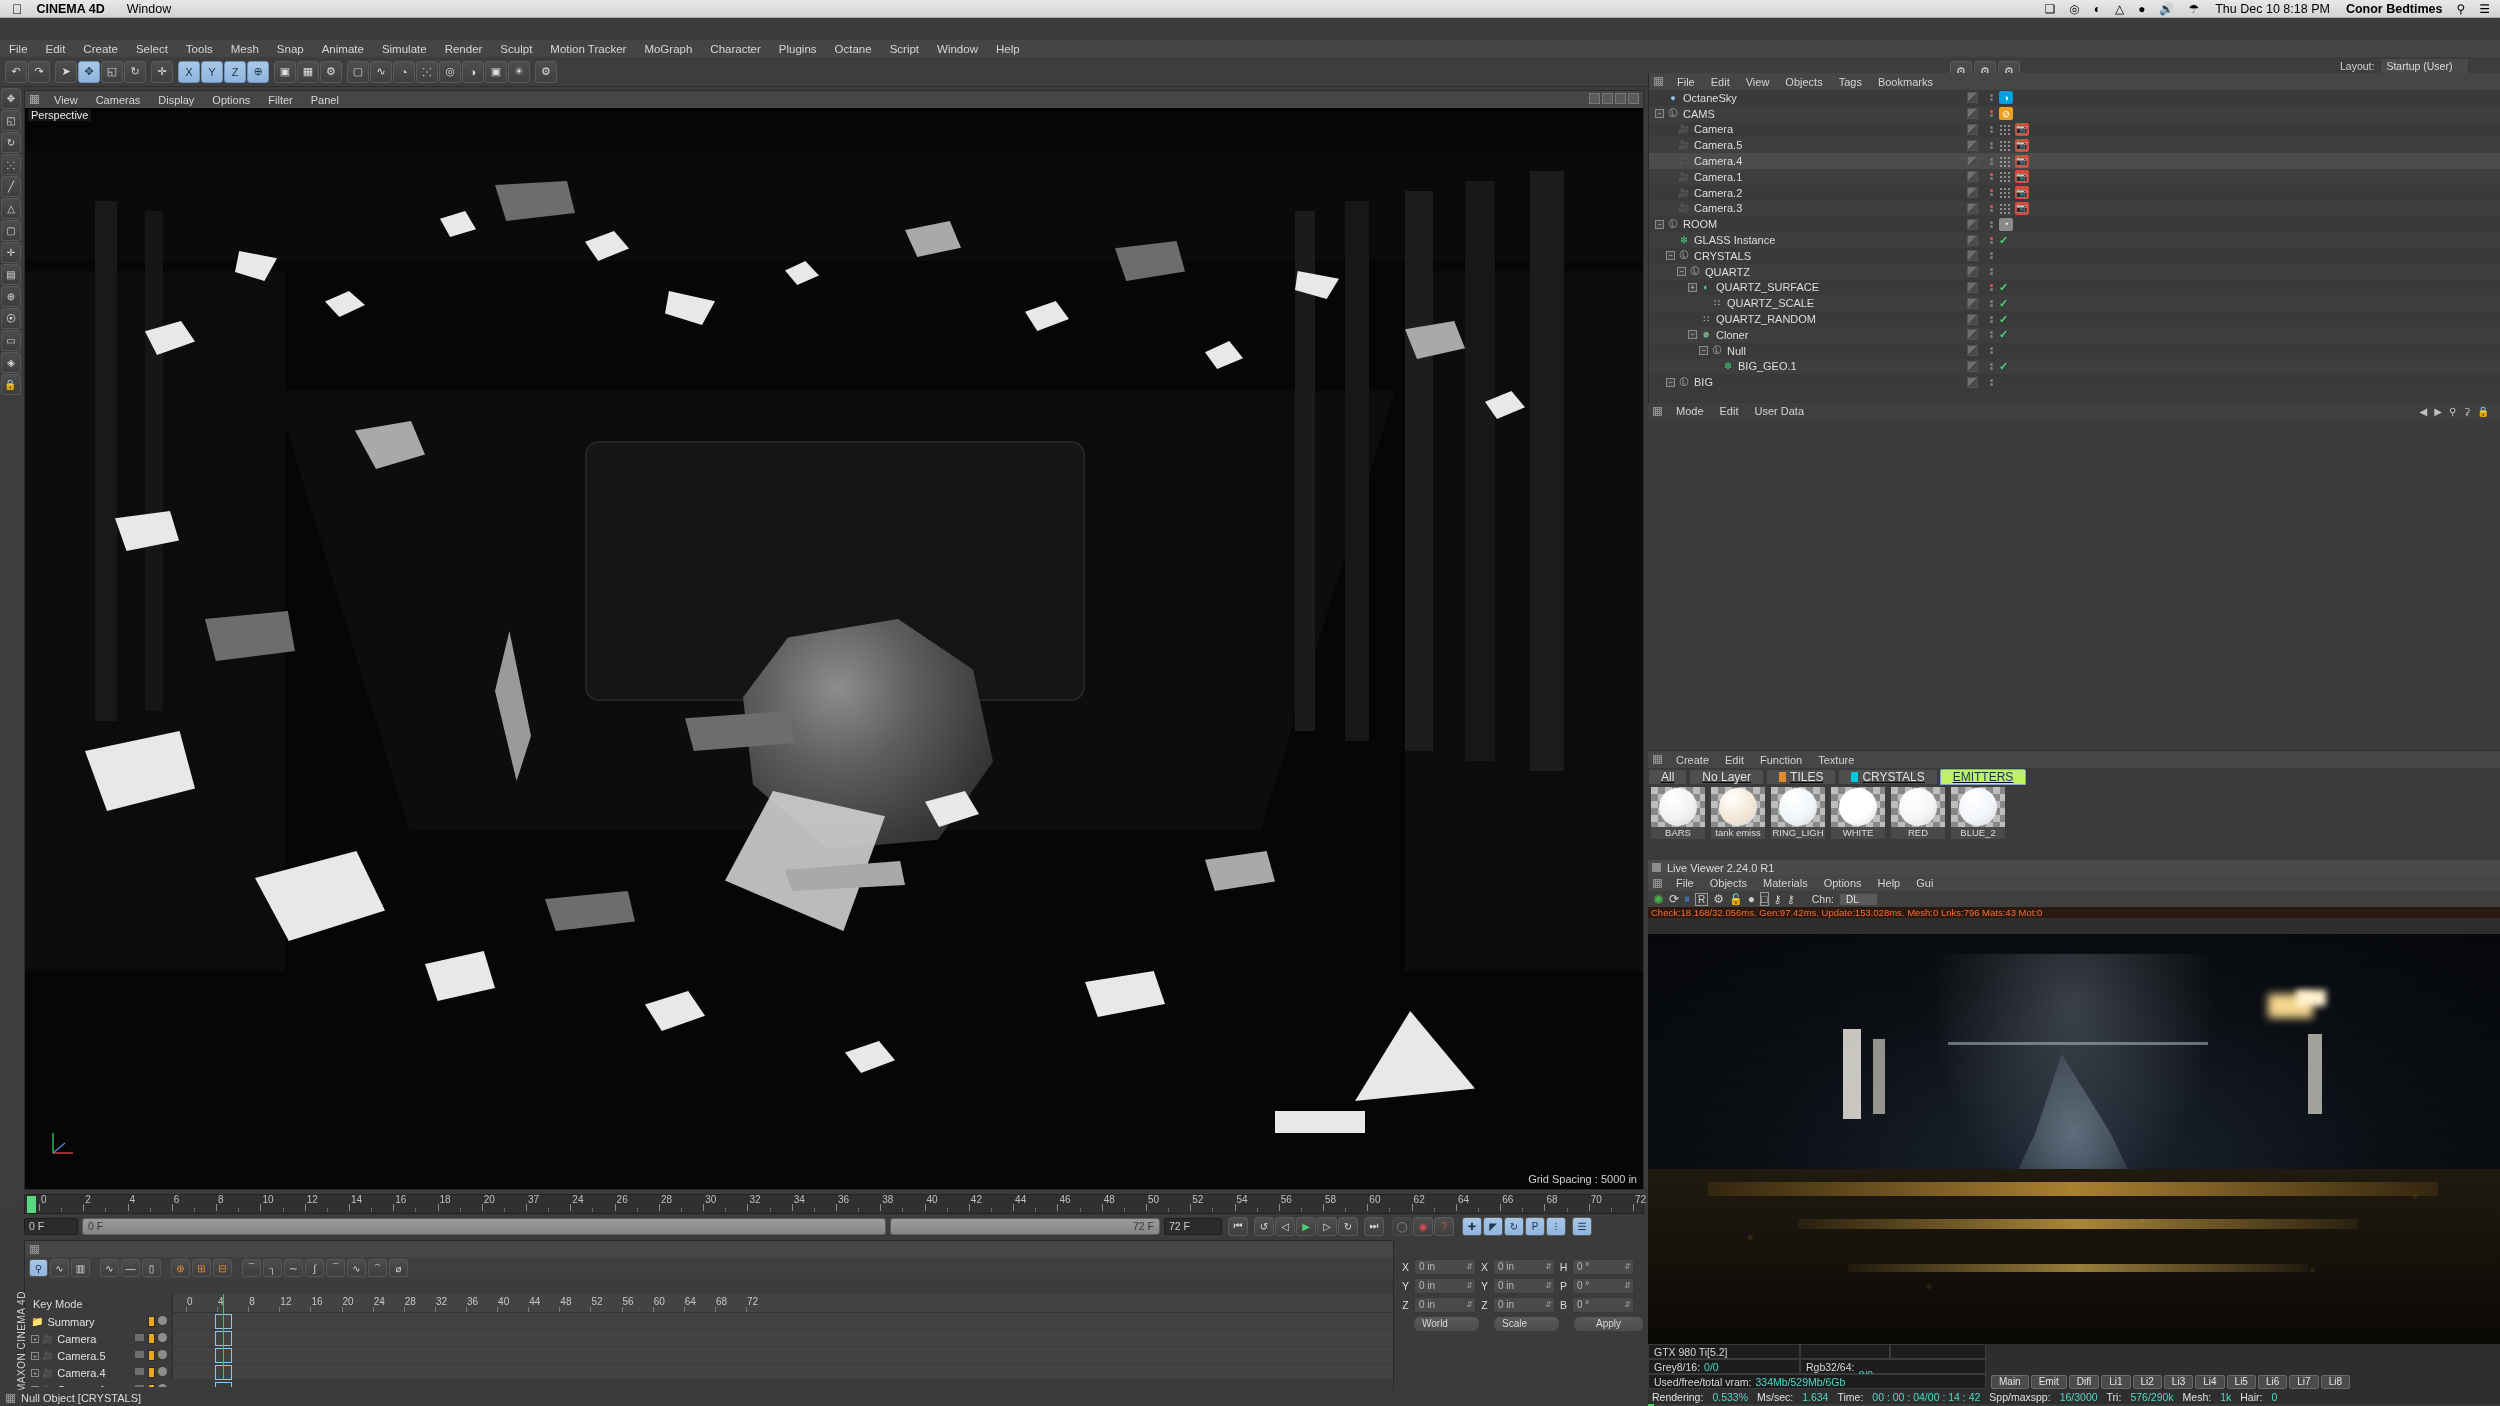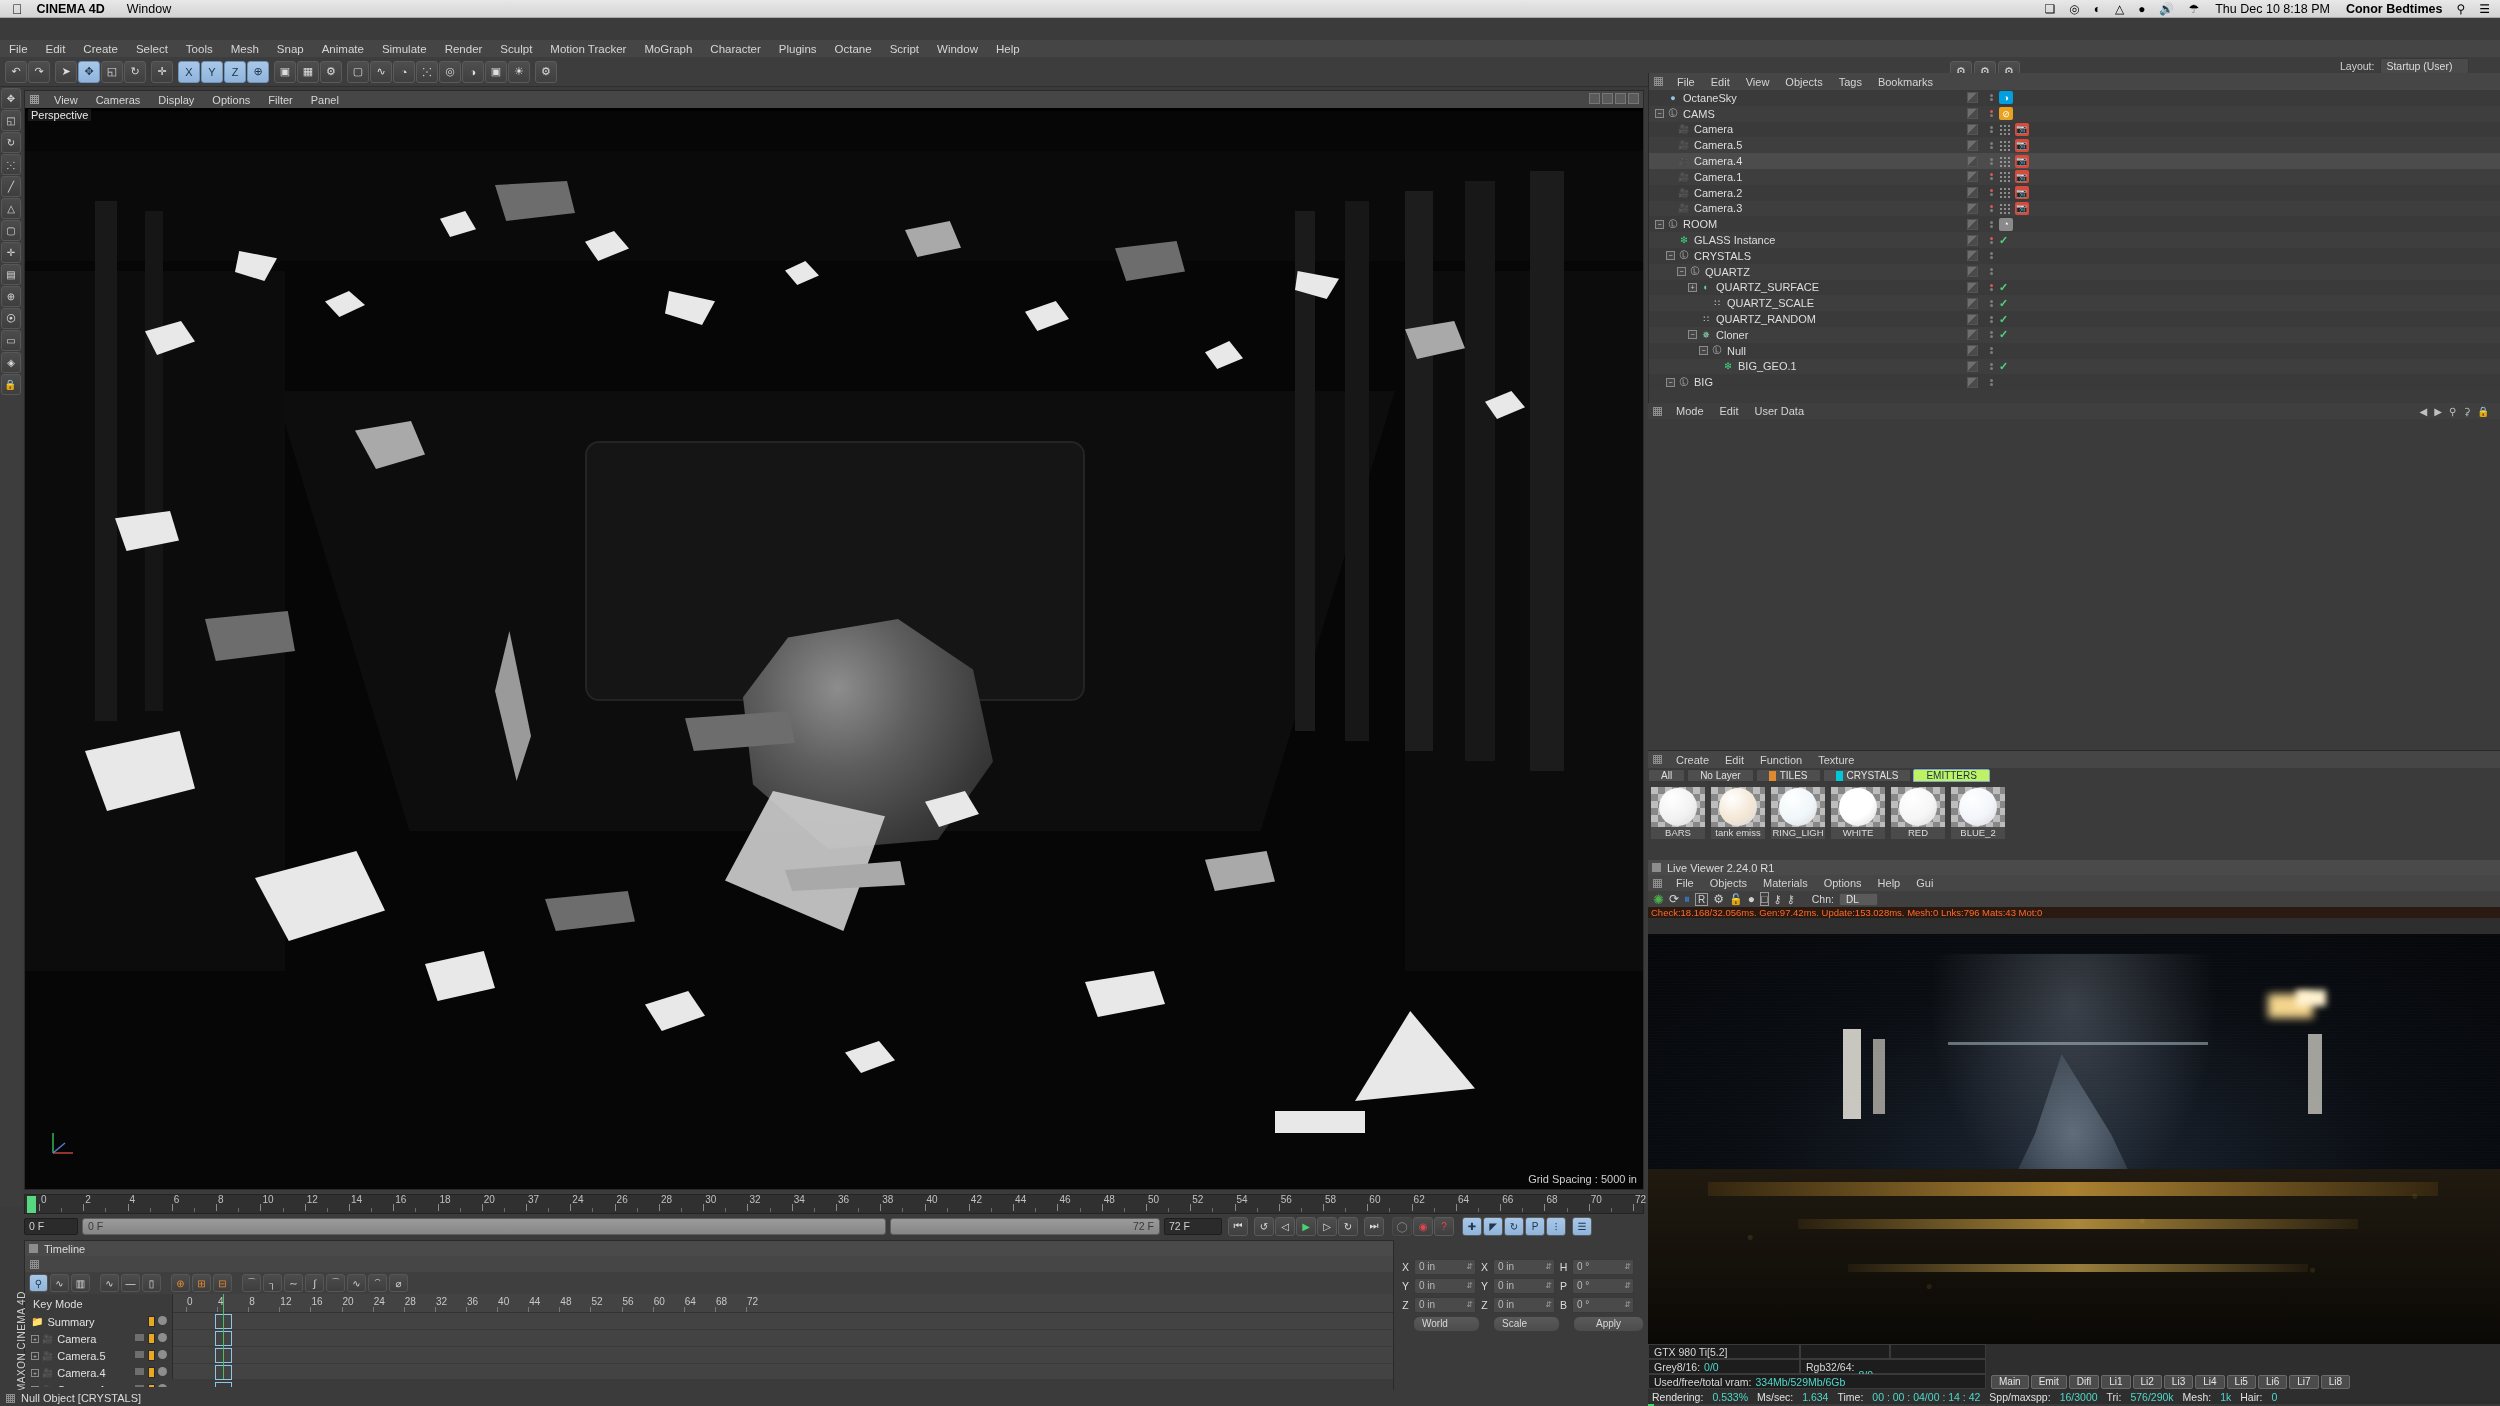--- a/index.html
+++ b/index.html
@@ -184,21 +184,21 @@
   #attrbar .right { margin-left:auto; display:flex; gap:7px; padding-right:10px; color:#c0c0c0; font-size:10px; }
   #attrbody { position:absolute; left:1648px; top:401px; width:852px; height:331px; background:#3b3b3b; }
 
   #matmgr { position:absolute; left:1648px; top:732px; width:852px; height:110px; background:#3b3b3b;
      border-top:1px solid #2a2a2a; }
   #matmenu { height:17px; background:#464646; display:flex; align-items:center; font-size:11px; color:#d4d4d4; }
   #matmenu .gr { width:9px;height:9px;margin:0 6px 0 5px;
      background:repeating-linear-gradient(0deg,#8d8d8d 0 1px,transparent 1px 2px),
                 repeating-linear-gradient(90deg,#8d8d8d 0 1px,transparent 1px 2px); }
   #matmenu .m { padding:0 8px; }
-  #mattabs { height:14px; display:flex; align-items:flex-end; font-size:10px; padding-top:1px; }
+  #mattabs { height:14px; display:flex; align-items:flex-start; font-size:12px; padding-top:1px;text-decoration:underline; }
   #mattabs .tab { background:#4e4e4e; border:1px solid #3a3a3a; color:#e0e0e0; padding:0 12px;
      display:flex; align-items:center; margin-right:2px; border-radius:2px 2px 0 0; }
   #mattabs .tab.active { background:#bef264; color:#153050; border-color:#7fa7cd; }
   #mattabs .tab .swatch { width:7px;height:10px; margin-right:4px; }
   #matswatches { display:flex; padding:5px 3px; gap:6px; }
   .matcell { width:54px; }
   .matthumb { width:54px; height:40px; position:relative; overflow:hidden;
      background:
        linear-gradient(45deg,#888 25%,transparent 25%,transparent 75%,#888 75%),
        linear-gradient(45deg,#888 25%,#bdbdbd 25%,#bdbdbd 75%,#888 75%);
@@ -563,24 +563,20 @@
     <div class="pbtn red">?</div>
     <div class="pbtn sel" style="margin-left:8px;">✚</div>
     <div class="pbtn sel">◤</div>
     <div class="pbtn sel">↻</div>
     <div class="pbtn sel">P</div>
     <div class="pbtn sel">⁝</div>
     <div class="pbtn sel" style="margin-left:6px;">☰</div>
   </div>
 
   <div id="tlpanel">
-    <div class="ptitle">
-      <span style="display:inline-block;width:9px;height:9px;background:#8d8d8d;margin-right:6px;"></span>
-      <span>Timeline</span>
-    </div>
     <div class="pmenu">
       <span style="width:9px;height:9px;margin:0 6px 0 5px;display:inline-block;
             background:repeating-linear-gradient(0deg,#8d8d8d 0 1px,transparent 1px 2px),
                        repeating-linear-gradient(90deg,#8d8d8d 0 1px,transparent 1px 2px);"></span>
     </div>
     <div id="tltools">
         <div style="width: 19px; height: 18px; border: 1px solid rgb(86, 86, 86); border-radius: 3px; background: linear-gradient(rgb(168, 200, 232), rgb(143, 180, 220)); display: flex; align-items: center; justify-content: center; font-size: 10px; color: rgb(32, 54, 77);">⚲</div>
         <div style="width: 19px; height: 18px; border: 1px solid rgb(86, 86, 86); border-radius: 3px; background: linear-gradient(rgb(76, 76, 76), rgb(62, 62, 62)); display: flex; align-items: center; justify-content: center; font-size: 10px; color: rgb(216, 216, 216);">∿</div>
         <div style="width: 19px; height: 18px; border: 1px solid rgb(86, 86, 86); border-radius: 3px; background: linear-gradient(rgb(76, 76, 76), rgb(62, 62, 62)); display: flex; align-items: center; justify-content: center; font-size: 10px; color: rgb(216, 216, 216);">▥</div>
         <div style="width: 19px; height: 18px; border: 1px solid rgb(86, 86, 86); border-radius: 3px; background: linear-gradient(rgb(76, 76, 76), rgb(62, 62, 62)); display: flex; align-items: center; justify-content: center; font-size: 10px; color: rgb(216, 216, 216); margin-left: 8px;">∿</div>

